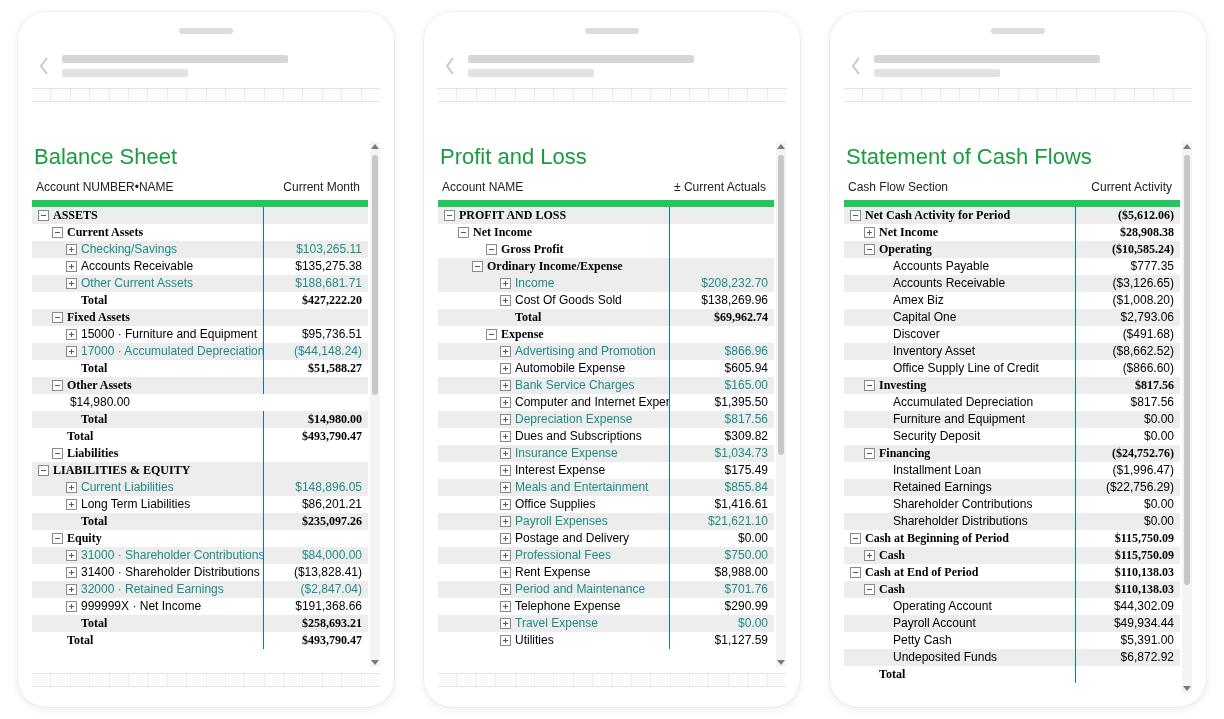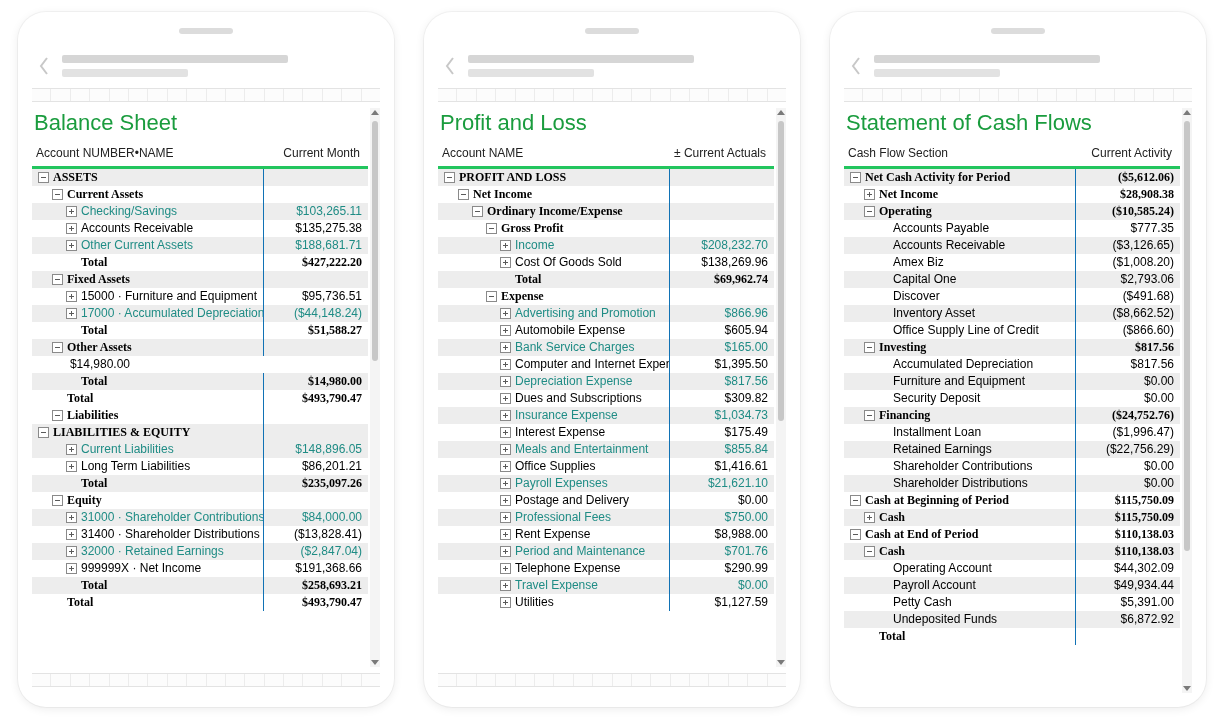--- a/index.html
+++ b/index.html
@@ -54,20 +54,21 @@
   .ruler span {
     flex:1; border-right:1px solid #ececec;
   }
   .ruler span:last-child { border-right:none; }
 
   .report {
     flex:1 1 auto;
     position:relative;
     overflow:hidden;
     padding-right: 12px;
+    margin-top: 34px;
   }
   .scrollbar {
     position:absolute; right:0; top:0; bottom:0; width:10px;
     background:#f4f4f4;
     display:flex; flex-direction:column; align-items:center;
     padding: 2px 0;
     gap: 2px;
   }
   .scrollbar .arrow {
     width:0;height:0;border-left:4px solid transparent;border-right:4px solid transparent;
@@ -83,21 +84,21 @@
     font-size: 22px;
     font-weight: 400;
     margin: 2px 0 10px 2px;
   }
 
   .cols-header {
     display:flex;
     font-size: 12px;
     color:#222;
     padding: 0 4px 6px 4px;
-    border-bottom: 3px solid #22c55e;
+    border-bottom: 7px solid #22c55e;
   }
   .cols-header .left { flex: 1 1 auto; }
   .cols-header .right { flex: 0 0 auto; padding-right: 4px; }
 
   .row {
     display:flex;
     align-items:center;
     font-size: 12px;
     line-height: 17px;
     min-height: 17px;
@@ -432,31 +433,31 @@
     </div>
     <div class="value"></div>
   </div>
       <div class="row nostripe boldrow">
     <div class="label" style="--indent:20px">
       <span class="tree-icon"></span>
       <span class="text">Net Income</span>
     </div>
     <div class="value"></div>
   </div>
+      <div class="row nostripe boldrow">
+    <div class="label" style="--indent:48px">
+      <span class="tree-icon"></span>
+      <span class="text">Gross Profit</span>
+    </div>
+    <div class="value"></div>
+  </div>
       <div class="row stripe boldrow">
     <div class="label" style="--indent:34px">
       <span class="tree-icon"></span>
       <span class="text">Ordinary Income/Expense</span>
-    </div>
-    <div class="value"></div>
-  </div>
-      <div class="row nostripe boldrow">
-    <div class="label" style="--indent:48px">
-      <span class="tree-icon"></span>
-      <span class="text">Gross Profit</span>
     </div>
     <div class="value"></div>
   </div>
       <div class="row stripe linkrow">
     <div class="label" style="--indent:62px">
       <span class="tree-icon plus"></span>
       <span class="text">Income</span>
     </div>
     <div class="value">$208,232.70</div>
   </div>

